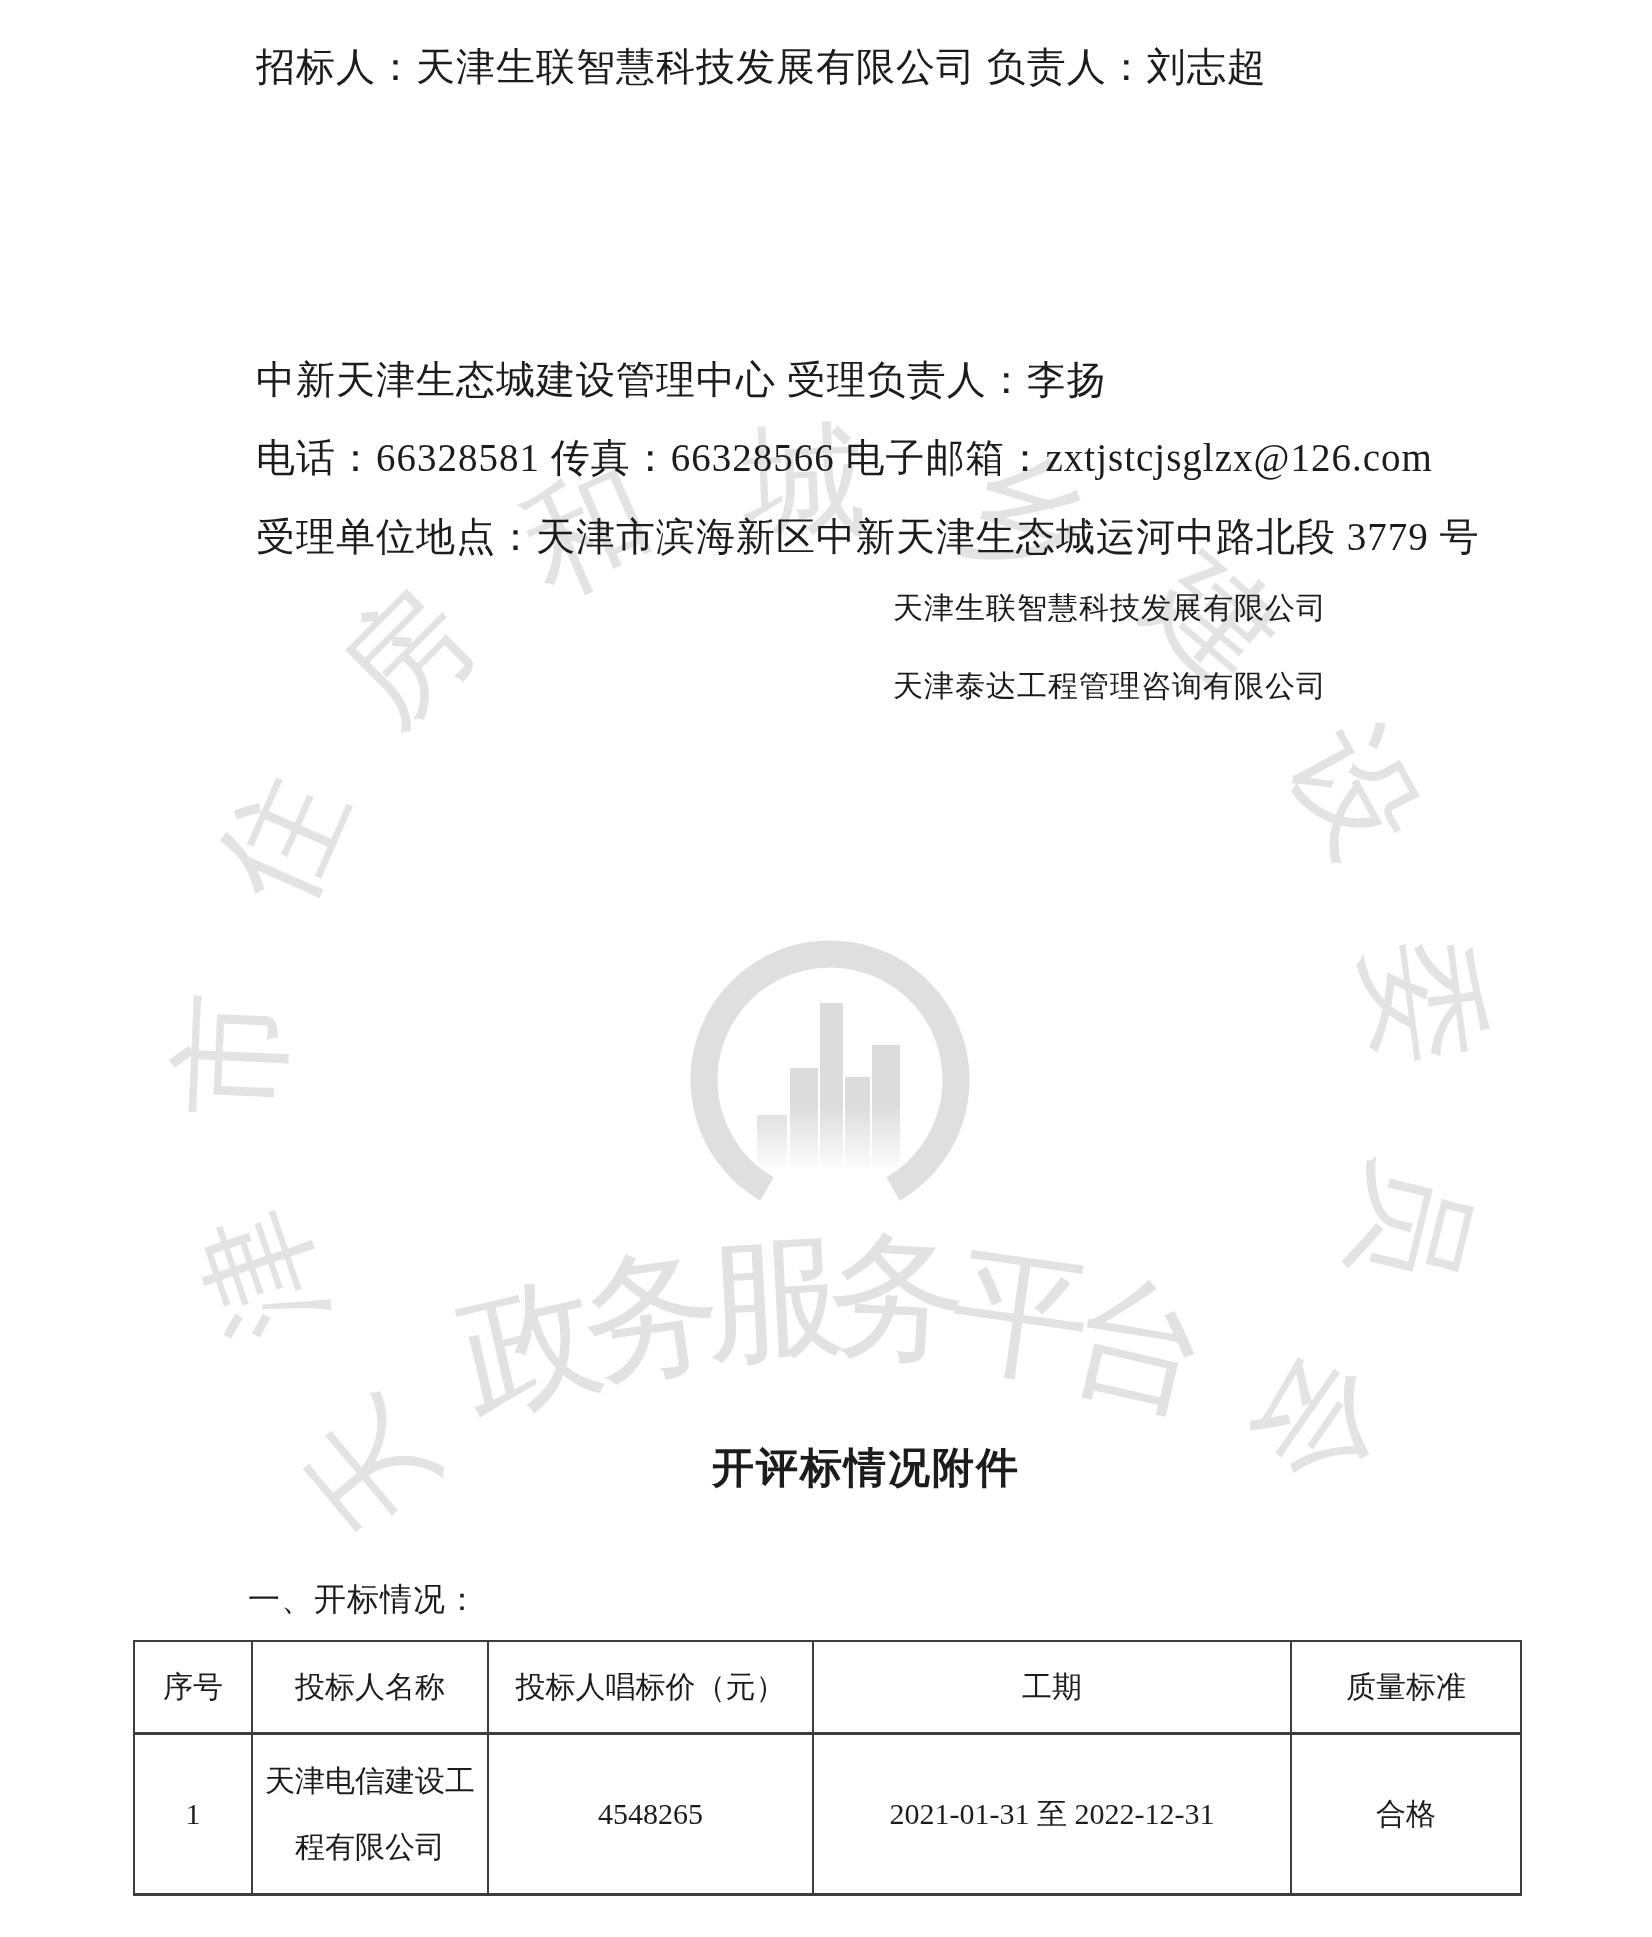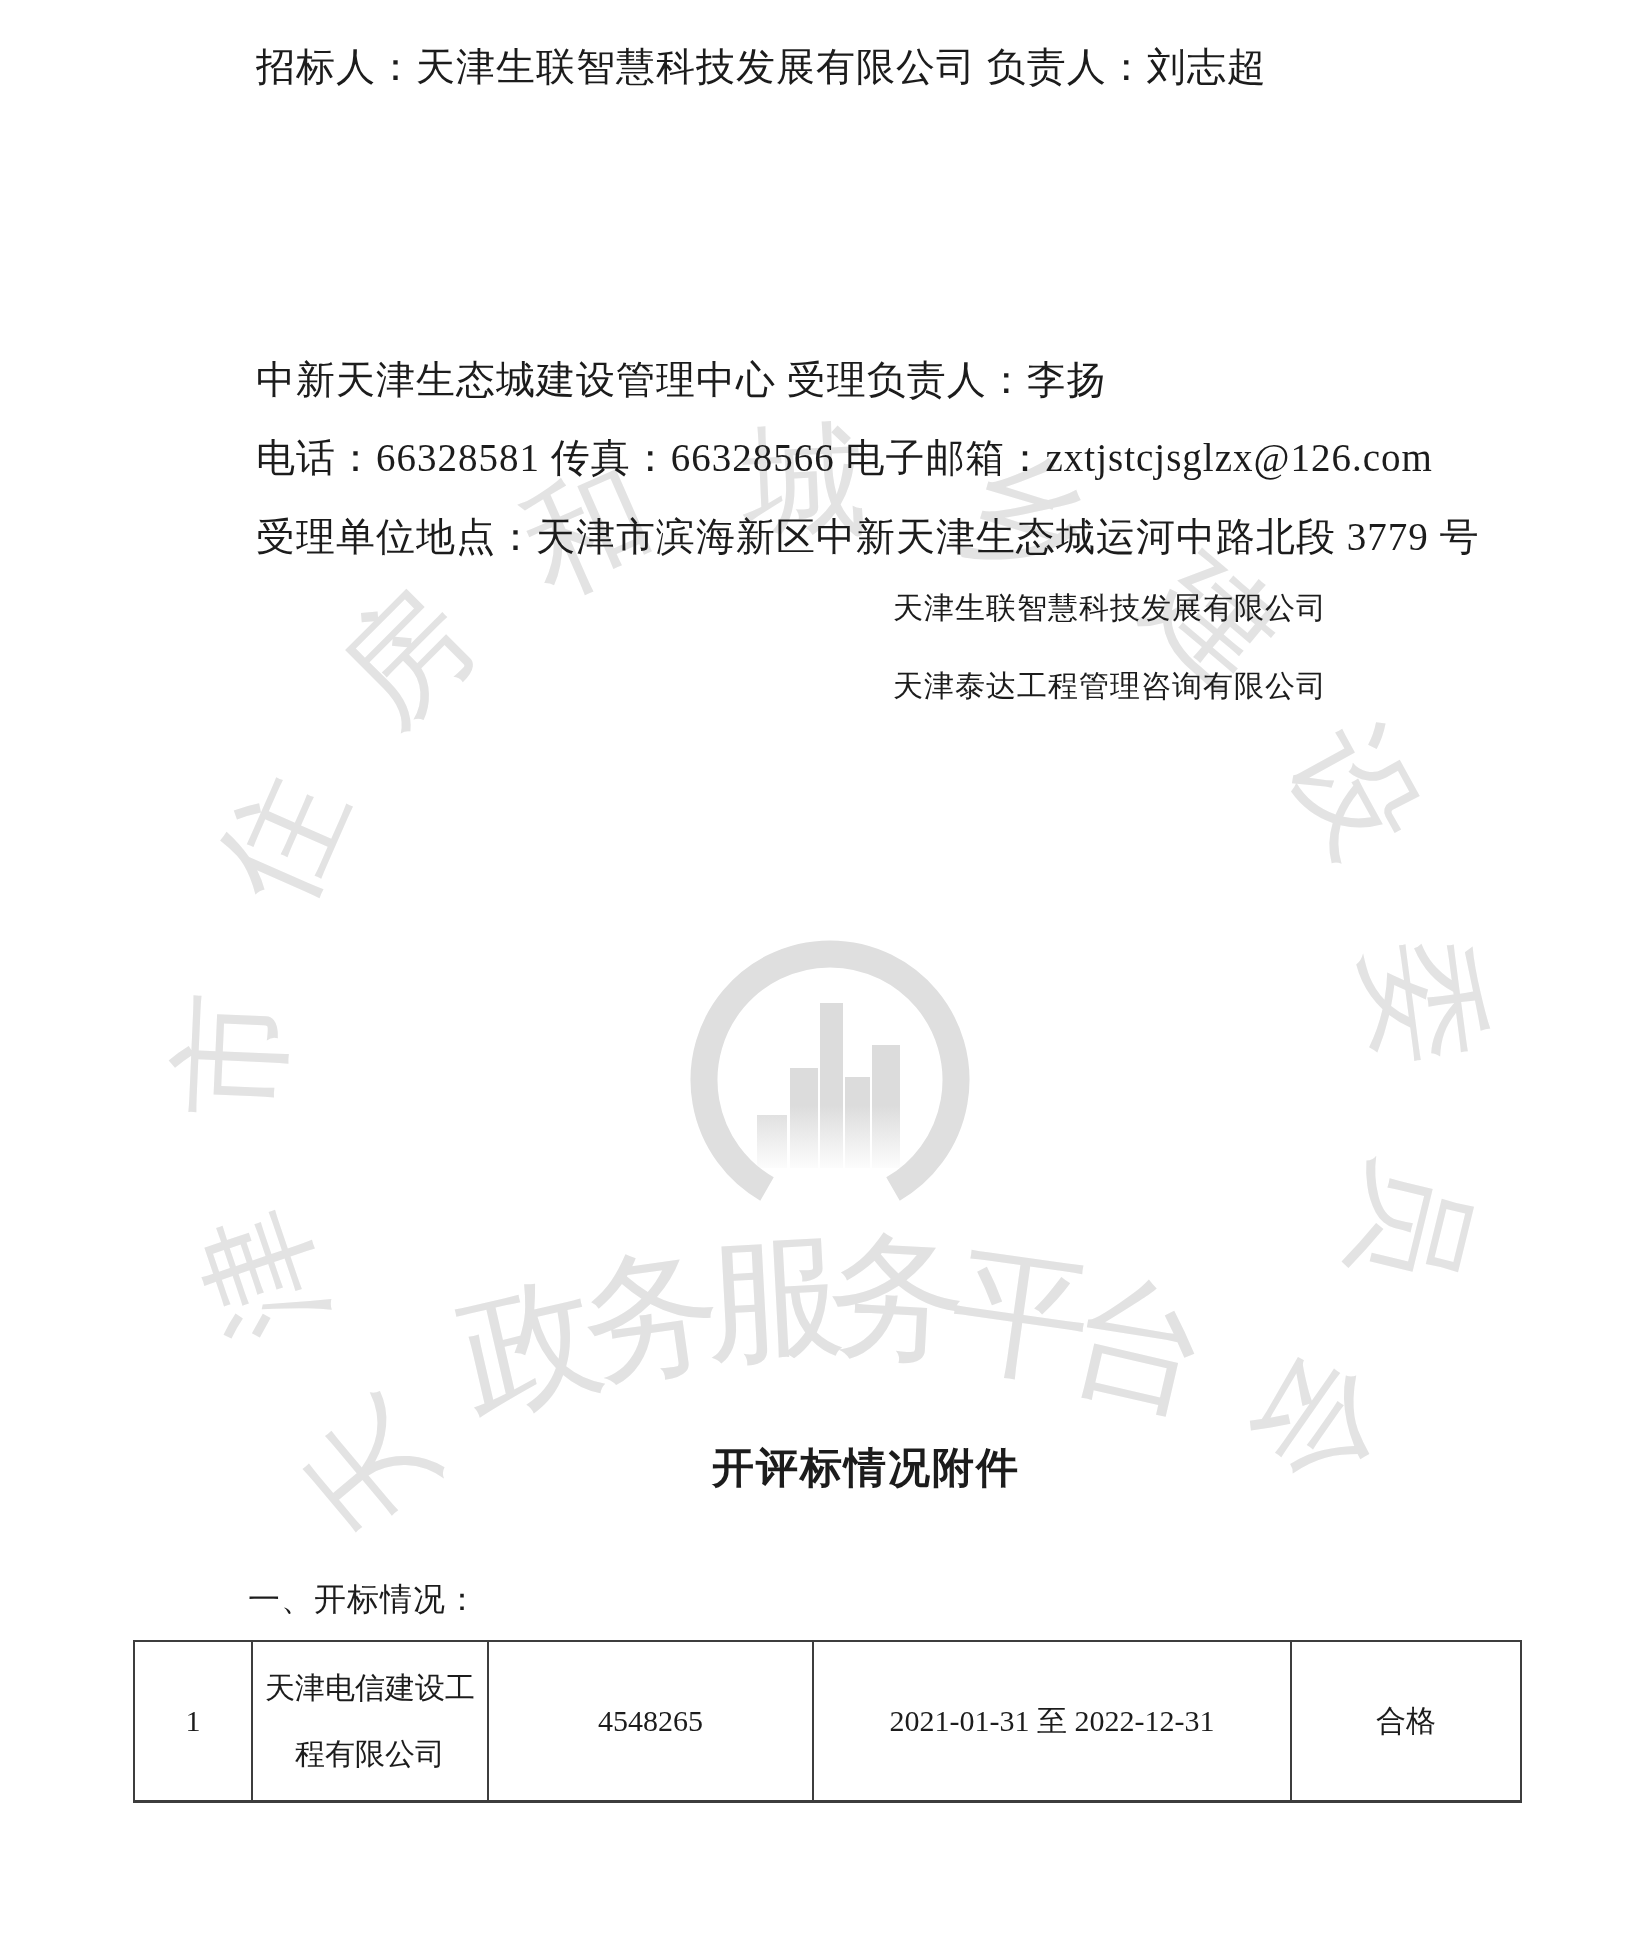--- a/index.html
+++ b/index.html
@@ -146,20 +146,27 @@
 
   <table class="bid-table">
     <colgroup>
       <col style="width:118px">
       <col style="width:236px">
       <col style="width:325px">
       <col style="width:478px">
       <col style="width:230px">
     </colgroup>
     <tbody>
+        <tr class="hdr">
+      <td>序号</td>
+      <td>投标人名称</td>
+      <td>投标人唱标价（元）</td>
+      <td>工期</td>
+      <td>质量标准</td>
+    </tr>
     <tr class="row">
       <td>1</td>
       <td class="c-name">天津电信建设工程有限公司</td>
       <td>4548265</td>
       <td>2021-01-31 至 2022-12-31</td>
       <td>合格</td>
     </tr>
   </tbody>
     </table>
 

